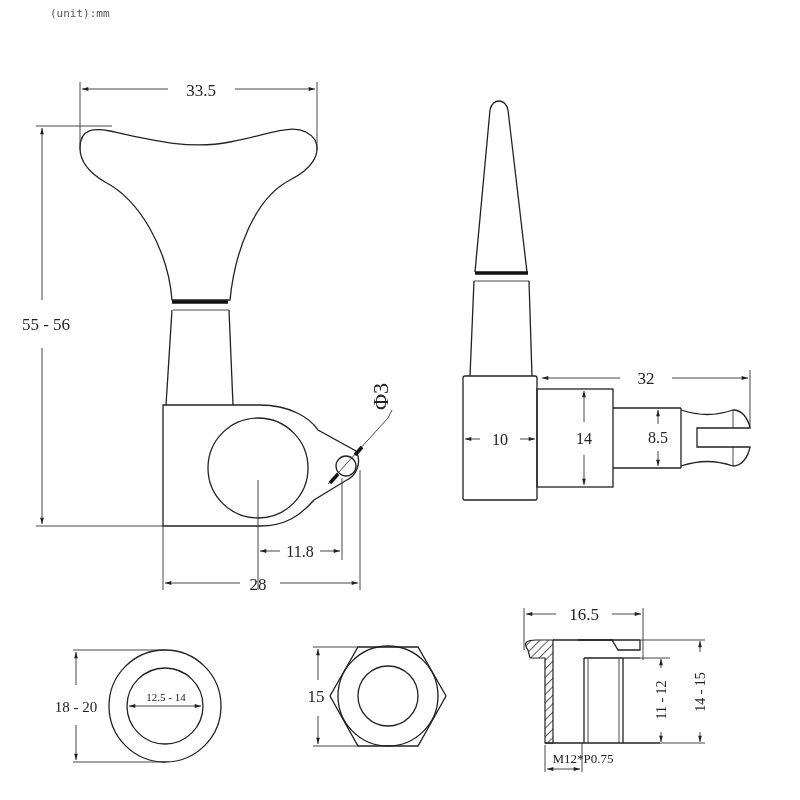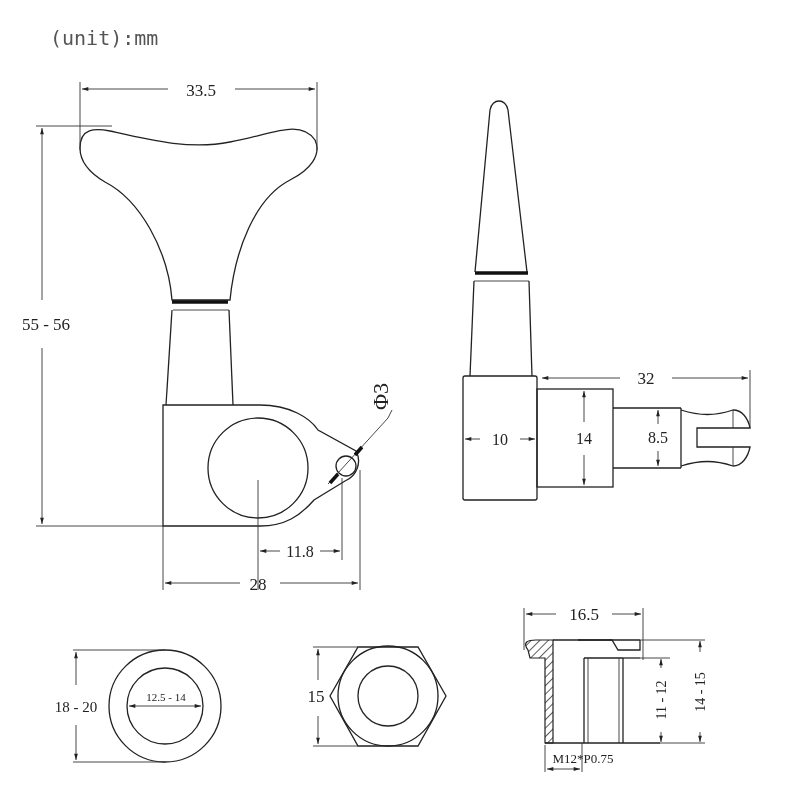--- a/index.html
+++ b/index.html
@@ -1,17 +1,17 @@
 <!DOCTYPE html>
 <html><head>
 <meta charset="utf-8">
 <style>
   html, body { margin:0; padding:0; background:#ffffff; }
   body { width:800px; height:800px; position:relative; overflow:hidden; }
-  .unit { position:absolute; left:50px; top:26px; font-family:"DejaVu Sans Mono", monospace; font-size:20px; color:#555; }
+  .unit { position:absolute; left:50px; top:7px; font-family:"DejaVu Sans Mono", monospace; font-size:11px; color:#555; }
   svg { position:absolute; left:0; top:0; }
   .dim { font-family:"Liberation Serif", serif; fill:#222; }
   .ln { stroke:#222; fill:none; stroke-width:1.3; }
   .thin { stroke:#333; fill:none; stroke-width:0.9; }
   .thick { stroke:#111; stroke-width:3.5; }
 </style>
 </head>
 <body>
 
 <div class="unit">(unit):mm</div>

